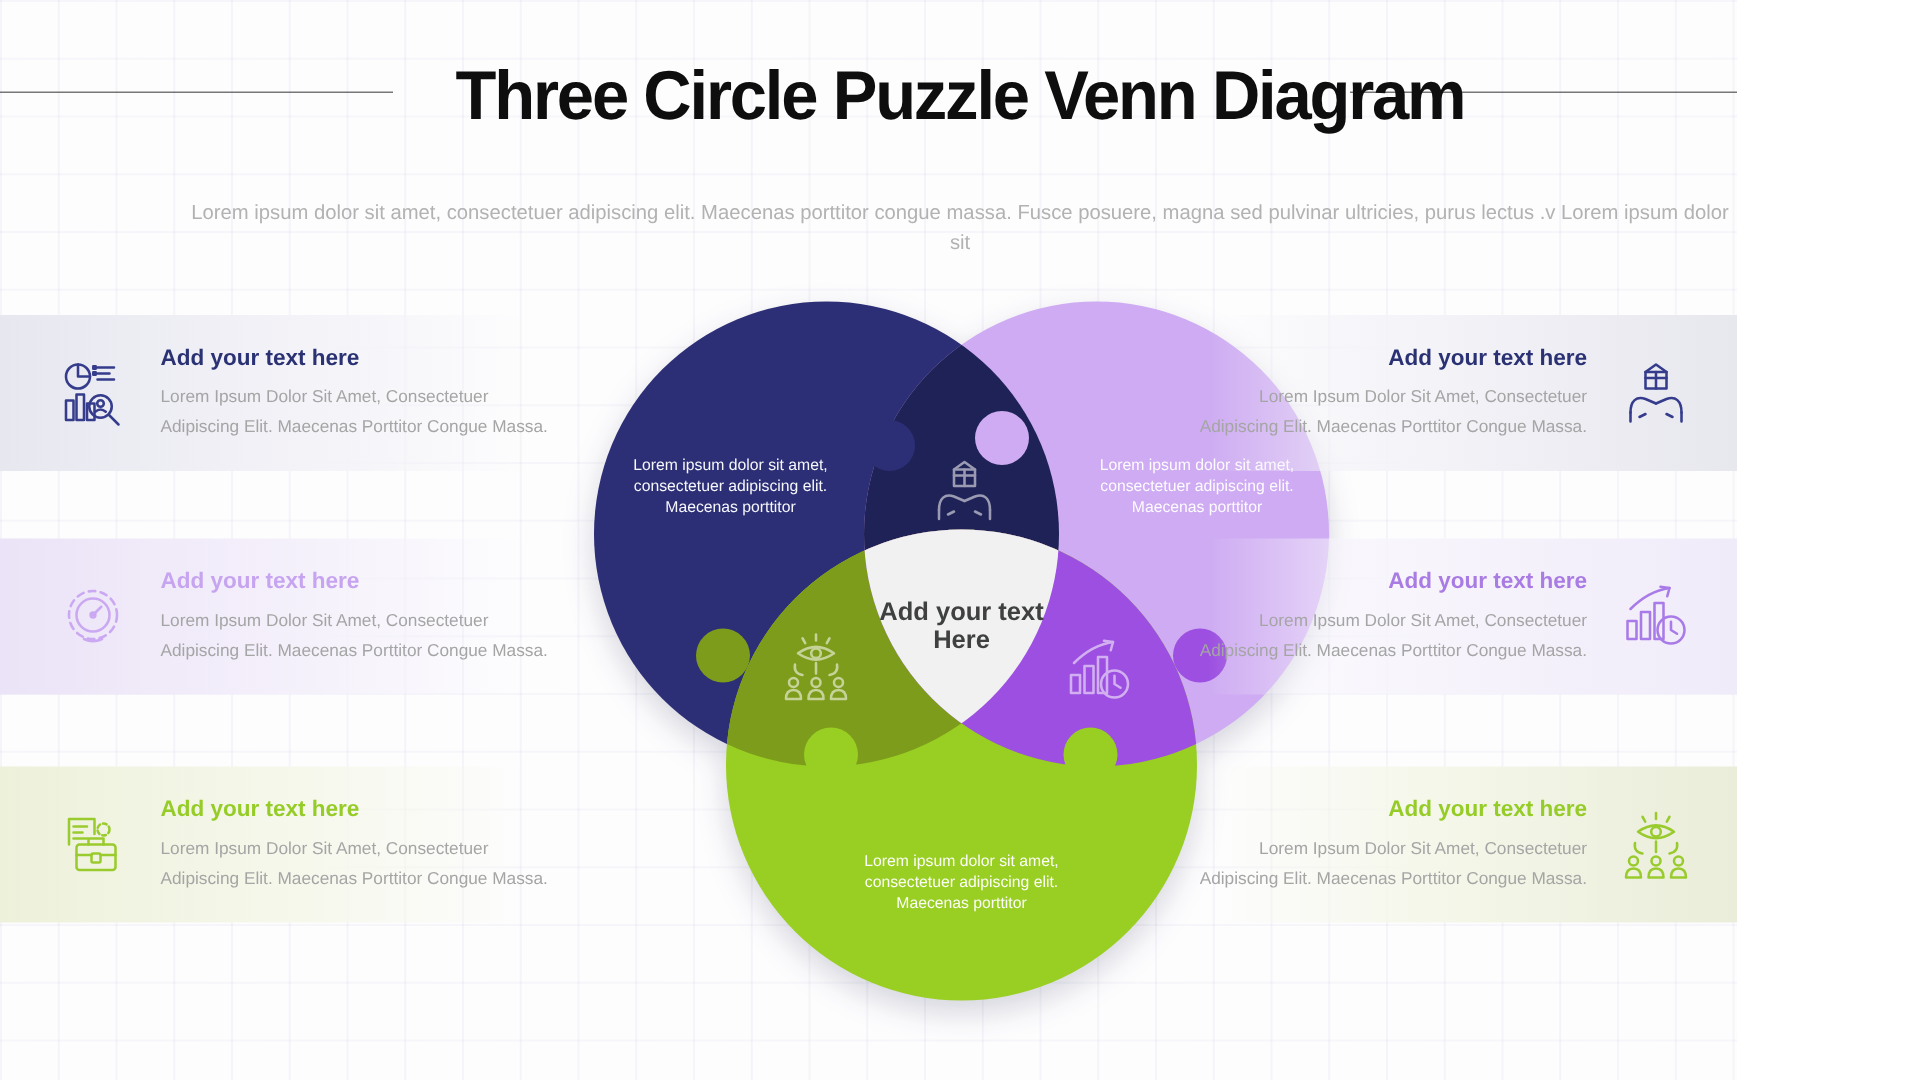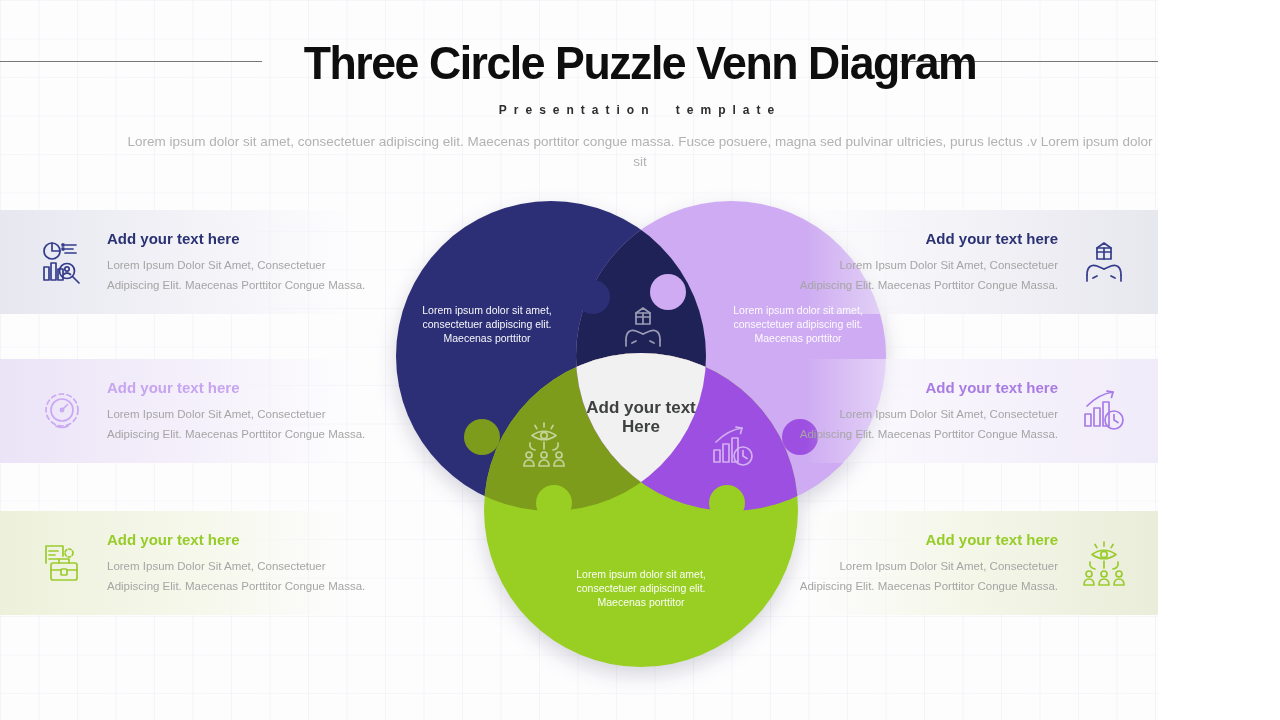--- a/index.html
+++ b/index.html
@@ -117,21 +117,20 @@
         <path d="M34 46q0-6 5-6t5 6z"></path>
     </symbol>
   </defs>
 </svg>
 
 <div class="slide">
 
   <div class="rule left"></div>
   <div class="rule right"></div>
   <div class="title">Three Circle Puzzle Venn Diagram</div>
-  <div class="subtitle">Presentation template</div>
   <div class="desc">
     <div>Lorem ipsum dolor sit amet, consectetuer adipiscing elit. Maecenas porttitor congue massa. Fusce posuere, magna sed pulvinar ultricies, purus lectus .v Lorem ipsum dolor sit</div>
   </div>
 
   <svg class="venn-svg" width="1280" height="720" viewBox="0 0 1280 720">
     <defs>
       <clipPath id="clipA">
           <circle cx="551" cy="356" r="155"></circle>
         </clipPath>
       <clipPath id="clipB">

